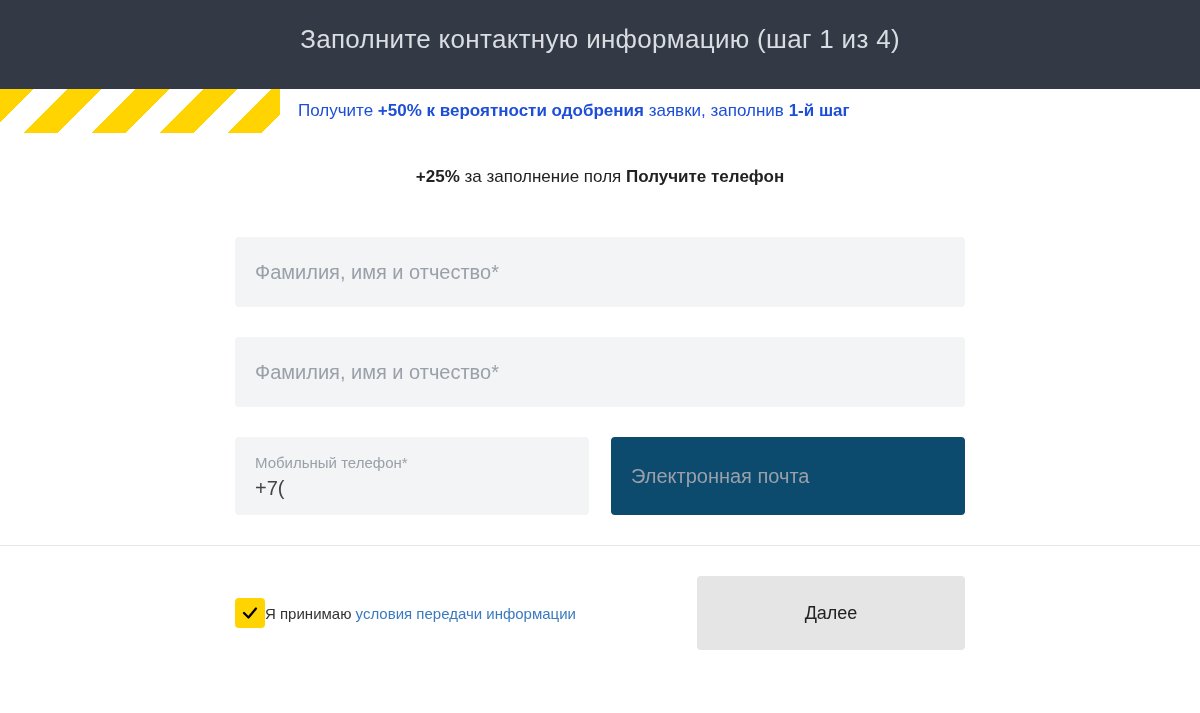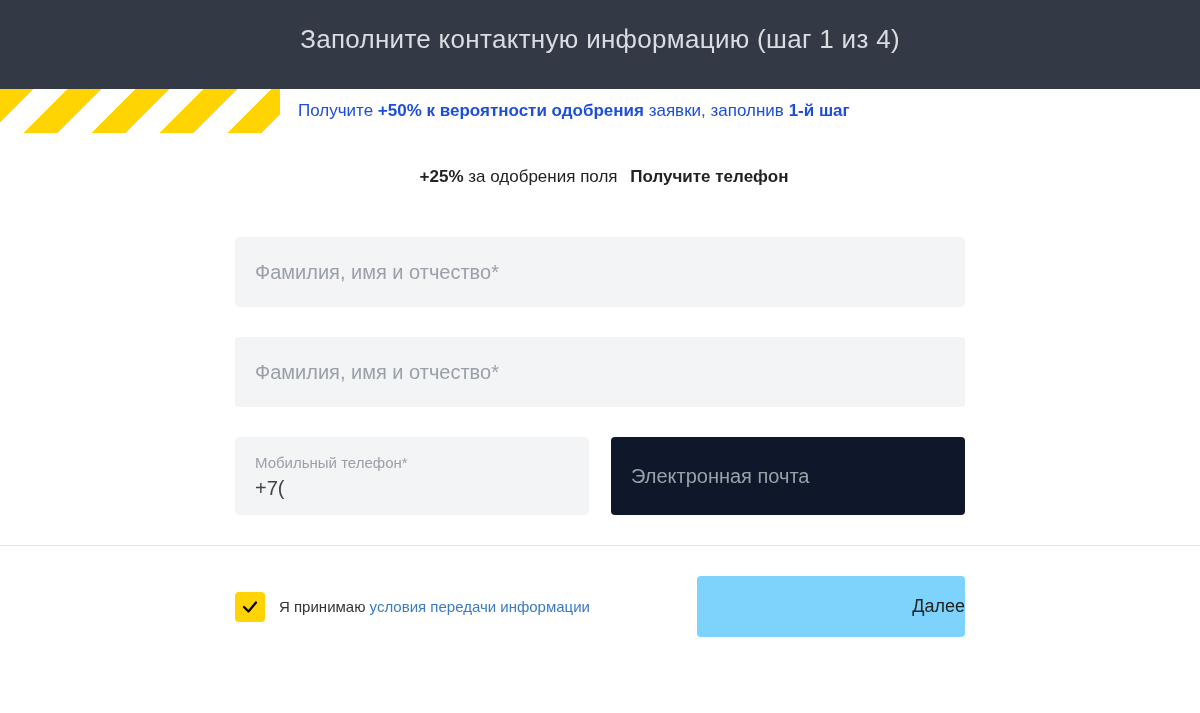--- a/index.html
+++ b/index.html
@@ -20,21 +20,21 @@
   .stripes {
     width:280px; height:44px;
     background: repeating-linear-gradient(135deg,
       #ffd400 0px, #ffd400 24px,
       #ffffff 24px, #ffffff 48px);
   }
   .approval-text { padding-left:18px; font-size:17px; color:#1d4ed8; }
   .approval-text b { font-weight:700; }
 
   .tip { text-align:center; font-size:17px; color:#222; margin:34px 0 50px 0; }
-  .tip b { font-weight:700;margin-left:8px; }
+  .tip b { font-weight:700; }
 
   .form { width:730px; margin:0 auto; }
   .field {
     background:#f3f4f6;
     border-radius:4px;
     height:70px;
     margin-bottom:30px;
     display:flex;
     align-items:center;
     padding:0 20px;
@@ -50,70 +50,69 @@
     height:78px;
     padding:12px 20px 10px 20px;
     display:flex;
     flex-direction:column;
     justify-content:center;
   }
   .phone .label { font-size:15px; color:#9aa0a9; margin-bottom:6px; }
   .phone .value { font-size:20px; color:#444; }
   .email {
     flex:1;
-    background:#0f172a;
+    background:#0c4a6e;
     border-radius:4px;
     height:78px;
     display:flex;
     align-items:center;
     padding:0 20px;
     font-size:20px;
     color:#9aa0a9;
   }
 
   .divider { border-top:1px solid #e6e7ea; margin:26px 0 30px 0; }
 
   .footer { width:730px; margin:0 auto; display:flex; align-items:center; justify-content:space-between; padding-bottom:20px;}
-  .accept { display:flex; align-items:center; gap:14px; }
+  .accept { display:flex; align-items:center; }
   .checkbox {
     width:30px; height:30px; background:#ffd400; border-radius:4px;
     display:flex; align-items:center; justify-content:center;
   }
   .checkbox svg { width:18px; height:18px; }
   .accept-text { font-size:15px; color:#333; }
   .accept-text a { color:#3a7bbf; text-decoration:none; }
 
   .next-btn {
-    background:#7dd3fc;
+    background:#e5e5e5;
     color:#222;
     font-size:18px;
     border:none;
     border-radius:4px;
     width:268px;
-    height:61px;
+    height:74px;
     cursor:pointer;
-    text-align:right;
   }
 </style>
 </head>
 <body>
 
 <div class="page">
 
   <div class="header">Заполните контактную информацию (шаг 1 из 4)</div>
 
   <div class="stripe-row">
     <div class="stripes"></div>
     <div class="approval-text">
       <span>Получите </span><b>+50%</b><b> к вероятности одобрения</b><span> заявки, заполнив </span><b>1-й шаг</b>
     </div>
   </div>
 
   <div class="tip">
-    <b>+25%</b><span> за одобрения поля </span><b>Получите телефон</b>
+    <b>+25%</b><span> за заполнение поля </span><b>Получите телефон</b>
   </div>
 
   <div class="form">
     <div class="field">
       <span>Фамилия, имя и отчество*</span>
     </div>
     <div class="field">
       <span>Фамилия, имя и отчество*</span>
     </div>
     <div class="row2">

